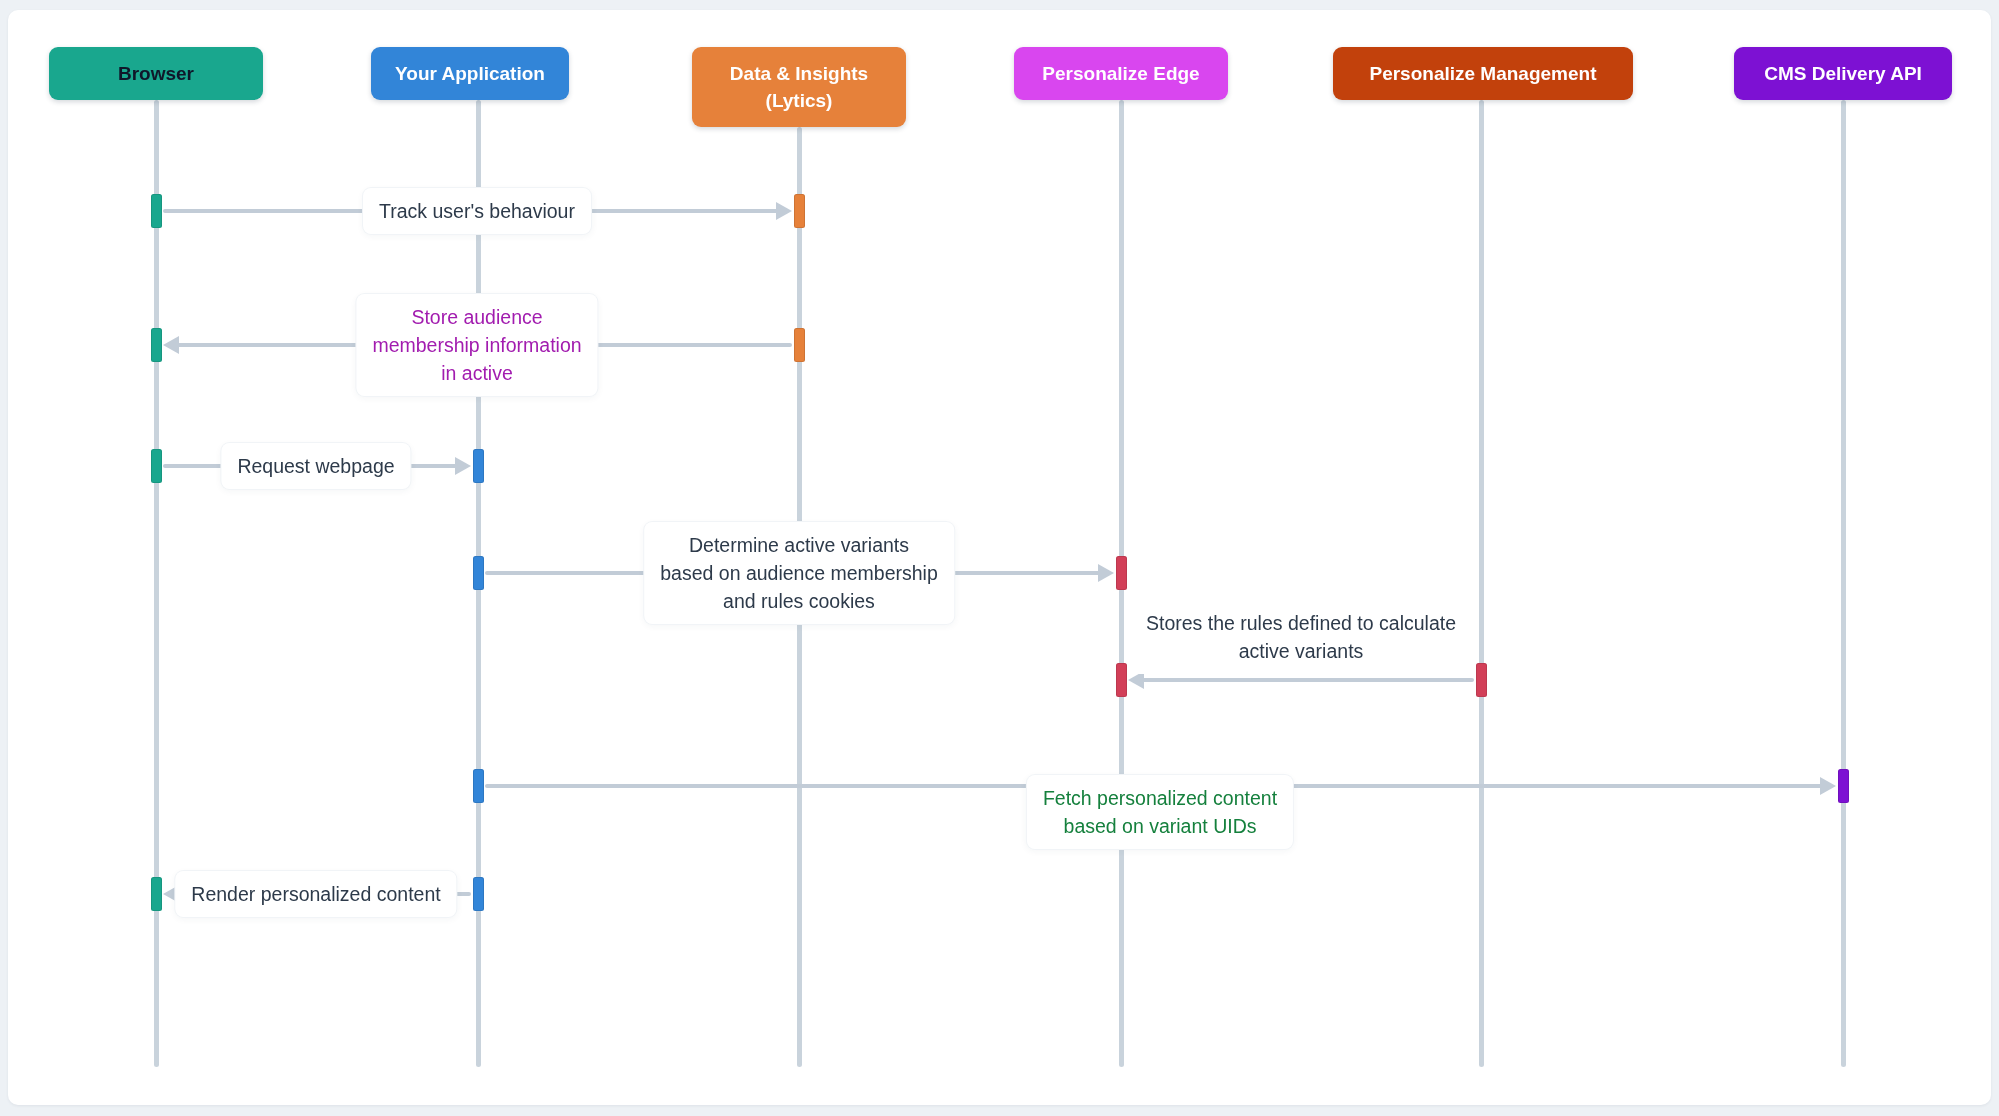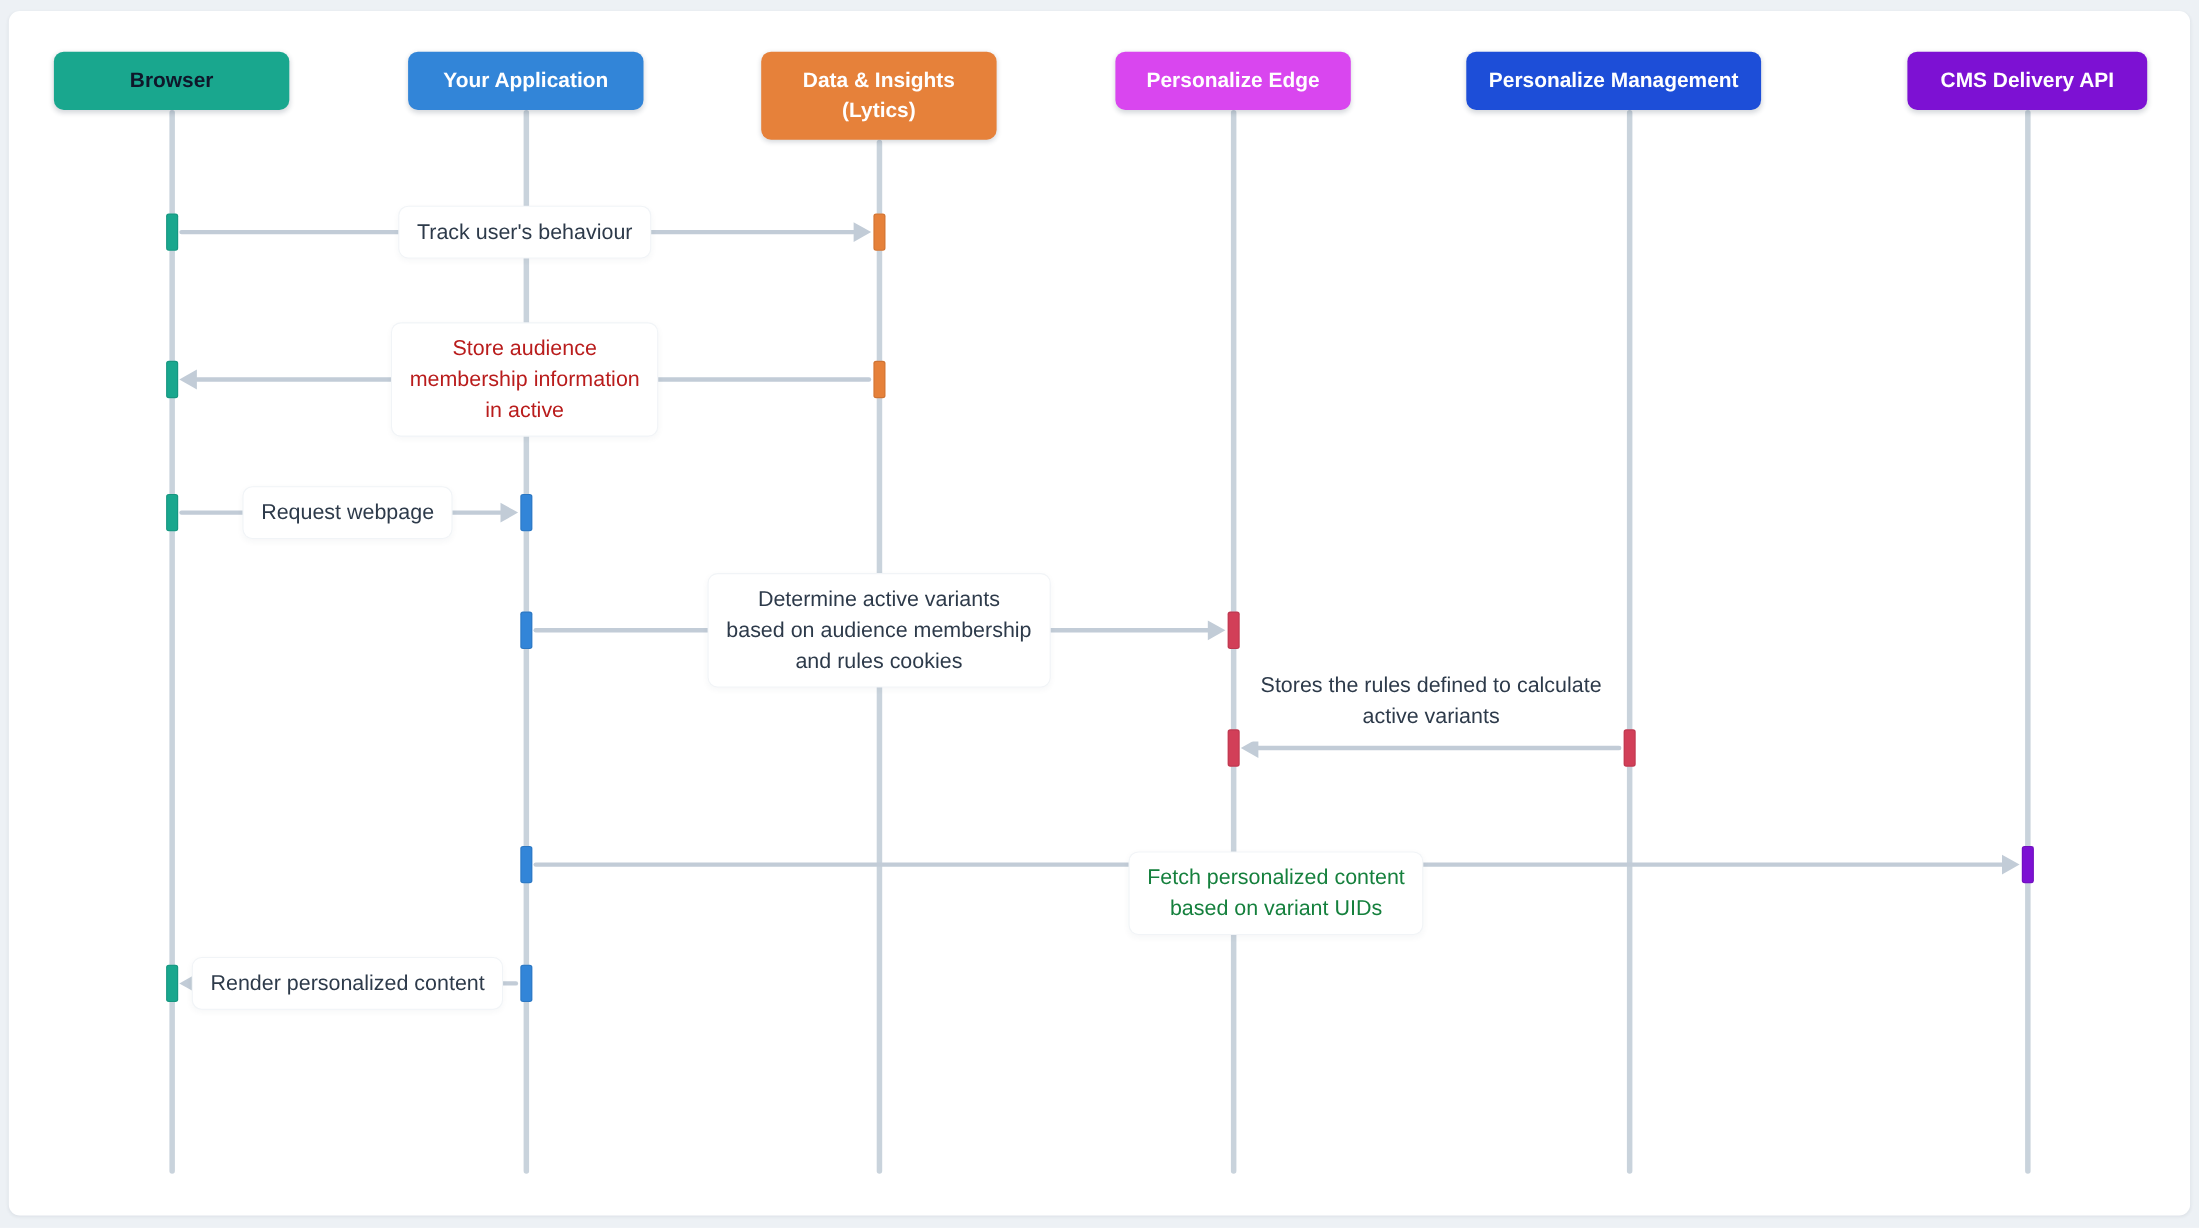--- a/index.html
+++ b/index.html
@@ -78,52 +78,52 @@
 </head>
 <body>
 
 <div id="stage">
   <div class="card"></div>
 <div class="lifeline" style="left: 153.5px; top: 100px; height: 967px; background: rgb(201, 211, 220);"></div>
     <div class="actor-box" style="left: 49px; top: 47px; width: 214px; height: 53px; background: rgb(25, 167, 142); color: #0f172a;">
       <div>Browser</div>
     </div>
     <div class="lifeline" style="left: 475.5px; top: 100px; height: 967px; background: rgb(201, 211, 220);"></div>
-    <div class="actor-box" style="left: 371px; top: 47px; width: 214px; height: 53px; background: rgb(50, 133, 216); color: rgb(255, 255, 255);">
+    <div class="actor-box" style="left: 371px; top: 47px; width: 198px; height: 53px; background: rgb(50, 133, 216); color: rgb(255, 255, 255);">
       <div>Your Application</div>
     </div>
     <div class="lifeline" style="left: 796.5px; top: 127px; height: 940px; background: rgb(201, 211, 220);"></div>
     <div class="actor-box" style="left: 692px; top: 47px; width: 214px; height: 80px; background: rgb(230, 129, 58); color: rgb(255, 255, 255);">
       <div>Data &amp; Insights</div>
       <div>(Lytics)</div>
     </div>
     <div class="lifeline" style="left: 1118.5px; top: 100px; height: 967px; background: rgb(201, 211, 220);"></div>
     <div class="actor-box" style="left: 1014px; top: 47px; width: 214px; height: 53px; background: #d946ef; color: rgb(255, 255, 255);">
       <div>Personalize Edge</div>
     </div>
     <div class="lifeline" style="left: 1478.5px; top: 100px; height: 967px; background: rgb(201, 211, 220);"></div>
-    <div class="actor-box" style="left: 1333px; top: 47px; width: 268px; height: 53px; background: #1d4ed8; color: rgb(255, 255, 255);">
+    <div class="actor-box" style="left: 1333px; top: 47px; width: 300px; height: 53px; background: #c2410c; color: rgb(255, 255, 255);">
       <div>Personalize Management</div>
     </div>
     <div class="lifeline" style="left: 1840.5px; top: 100px; height: 967px; background: rgb(201, 211, 220);"></div>
     <div class="actor-box" style="left: 1734px; top: 47px; width: 218px; height: 53px; background: rgb(125, 17, 211); color: rgb(255, 255, 255);">
       <div>CMS Delivery API</div>
     </div>
     <div class="msg-line" style="top: 209px; left: 163px; width: 615px; background: rgb(194, 204, 215);"></div>
     <div class="msg-head" style="top: 202px; left: 776px; border-left: 16px solid rgb(194, 204, 215);"></div>
     <div class="act-bar" style="left: 150.5px; top: 194px; background: rgb(25, 167, 142);"></div>
     <div class="act-bar" style="left: 793.5px; top: 194px; background: rgb(230, 129, 58);"></div>
     <div class="msg-label" style="left: 477px; top: 211px; color: rgb(45, 58, 74);">
       <div>Track user's behaviour</div>
     </div>
     <div class="msg-line" style="top: 343px; left: 177px; width: 615px; background: rgb(194, 204, 215);"></div>
     <div class="msg-head" style="top: 336px; left: 163px; border-right: 16px solid rgb(194, 204, 215);"></div>
     <div class="act-bar" style="left: 793.5px; top: 328px; background: rgb(230, 129, 58);"></div>
     <div class="act-bar" style="left: 150.5px; top: 328px; background: rgb(25, 167, 142);"></div>
-    <div class="msg-label" style="left: 477px; top: 345px; color: #b91c1c;">
+    <div class="msg-label" style="left: 477px; top: 345px; color: #a21caf;">
       <div>Store audience</div>
       <div>membership information</div>
       <div>in active</div>
     </div>
     <div class="msg-line" style="top: 464px; left: 163px; width: 294px; background: rgb(194, 204, 215);"></div>
     <div class="msg-head" style="top: 457px; left: 455px; border-left: 16px solid rgb(194, 204, 215);"></div>
     <div class="act-bar" style="left: 150.5px; top: 449px; background: rgb(25, 167, 142);"></div>
     <div class="act-bar" style="left: 472.5px; top: 449px; background: rgb(50, 133, 216);"></div>
     <div class="msg-label" style="left: 316px; top: 466px; color: rgb(45, 58, 74);">
       <div>Request webpage</div>

